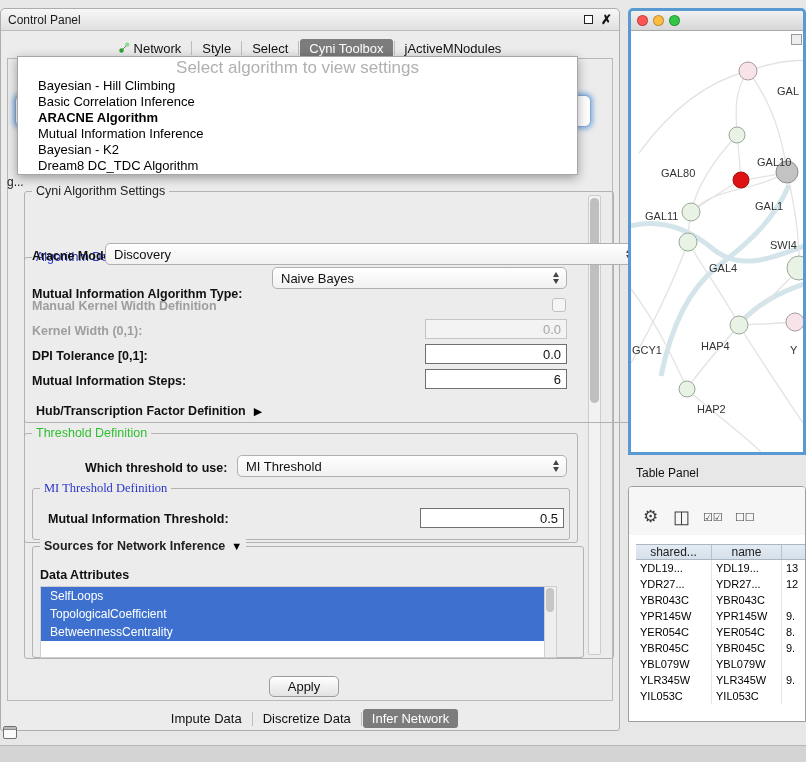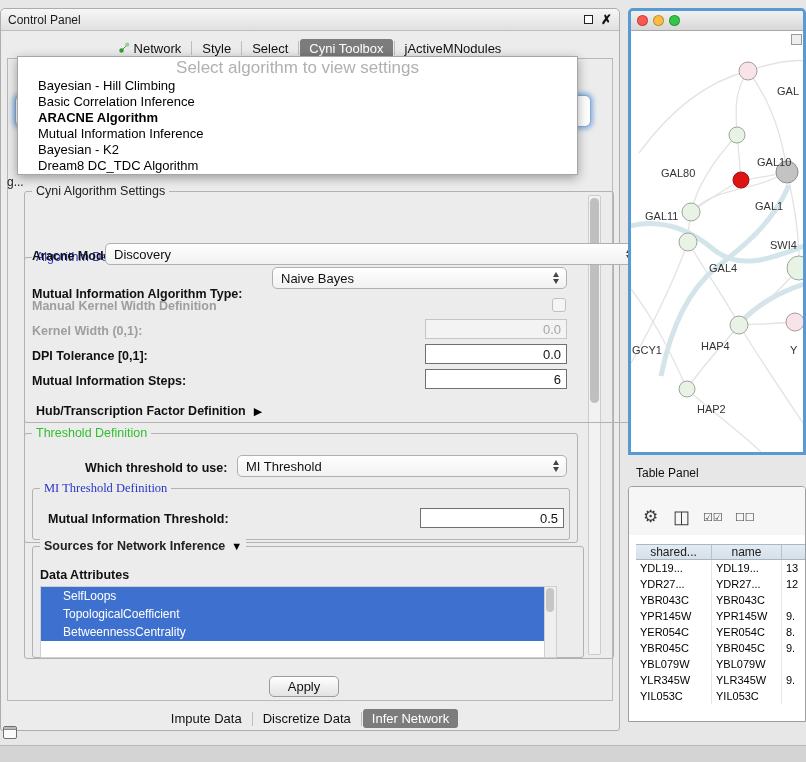--- a/index.html
+++ b/index.html
@@ -37,21 +37,21 @@
 .arr i{display:block;width:0;height:0;border-left:3.5px solid transparent;border-right:3.5px solid transparent;}
 .arr .up{border-bottom:5px solid #444;}
 .arr .dn{border-top:5px solid #444;}
 .field{position:absolute;height:20px;background:#fff;border:1px solid #707070;display:flex;align-items:center;justify-content:flex-end;padding:0 5px;font-size:13px;}
 .field.dis{background:#f3f3f3;border-color:#c5c5c5;color:#a5a5a5;}
 .chk{position:absolute;width:14px;height:14px;border:1px solid #c0c0c0;background:#f5f5f5;border-radius:3px;}
 .hubrow{position:absolute;display:flex;align-items:center;gap:8px;}
 .tri{font-size:11px;color:#000;line-height:1;}
 .src-legend{display:flex;align-items:center;gap:6px;font-weight:bold;}
 .src-list{position:absolute;background:#fff;border:1px solid #cfcfcf;overflow:hidden;}
-.src-item{height:18px;line-height:18px;padding-left:22px;font-size:12px;color:#fff;background:var(--selection-blue,#3e71cf);width:calc(100% - 12px);white-space:nowrap;}
+.src-item{height:18px;line-height:18px;padding-left:9px;font-size:12px;color:#fff;background:var(--selection-blue,#3e71cf);width:calc(100% - 12px);white-space:nowrap;}
 .src-scroll{position:absolute;right:0;top:0;bottom:0;width:12px;background:#efefef;border-left:1px solid #d0d0d0;}
 .src-thumb{position:absolute;left:1px;top:1px;width:8px;height:24px;background:#c6c6c6;border-radius:4px;}
 .vscroll{position:absolute;background:#f2f2f2;border:1px solid #cccccc;border-radius:2px;}
 .vthumb{position:absolute;left:1px;top:2px;width:9px;height:205px;background:#bfbfbf;border-radius:5px;}
 .btn{position:absolute;height:21px;background:linear-gradient(#ffffff,#e2e2e2);border:1px solid #9b9b9b;border-radius:5px;font-size:13px;display:flex;align-items:center;justify-content:center;color:#111;}
 .bottom-tabbar{position:absolute;left:0;right:0;top:700px;display:flex;align-items:center;justify-content:center;font-size:13px;}
 
 
 .net-win{position:absolute;left:628px;top:8px;width:178px;height:447px;border:3px solid var(--focused-window-border,#5a9ad2);border-radius:5px 5px 0 0;background:#fff;overflow:hidden;}
 .net-title{height:20px;background:linear-gradient(#f1f1f1,#d7d7d7);border-bottom:1px solid #a9a9a9;display:flex;align-items:center;gap:5px;padding-left:6px;}

